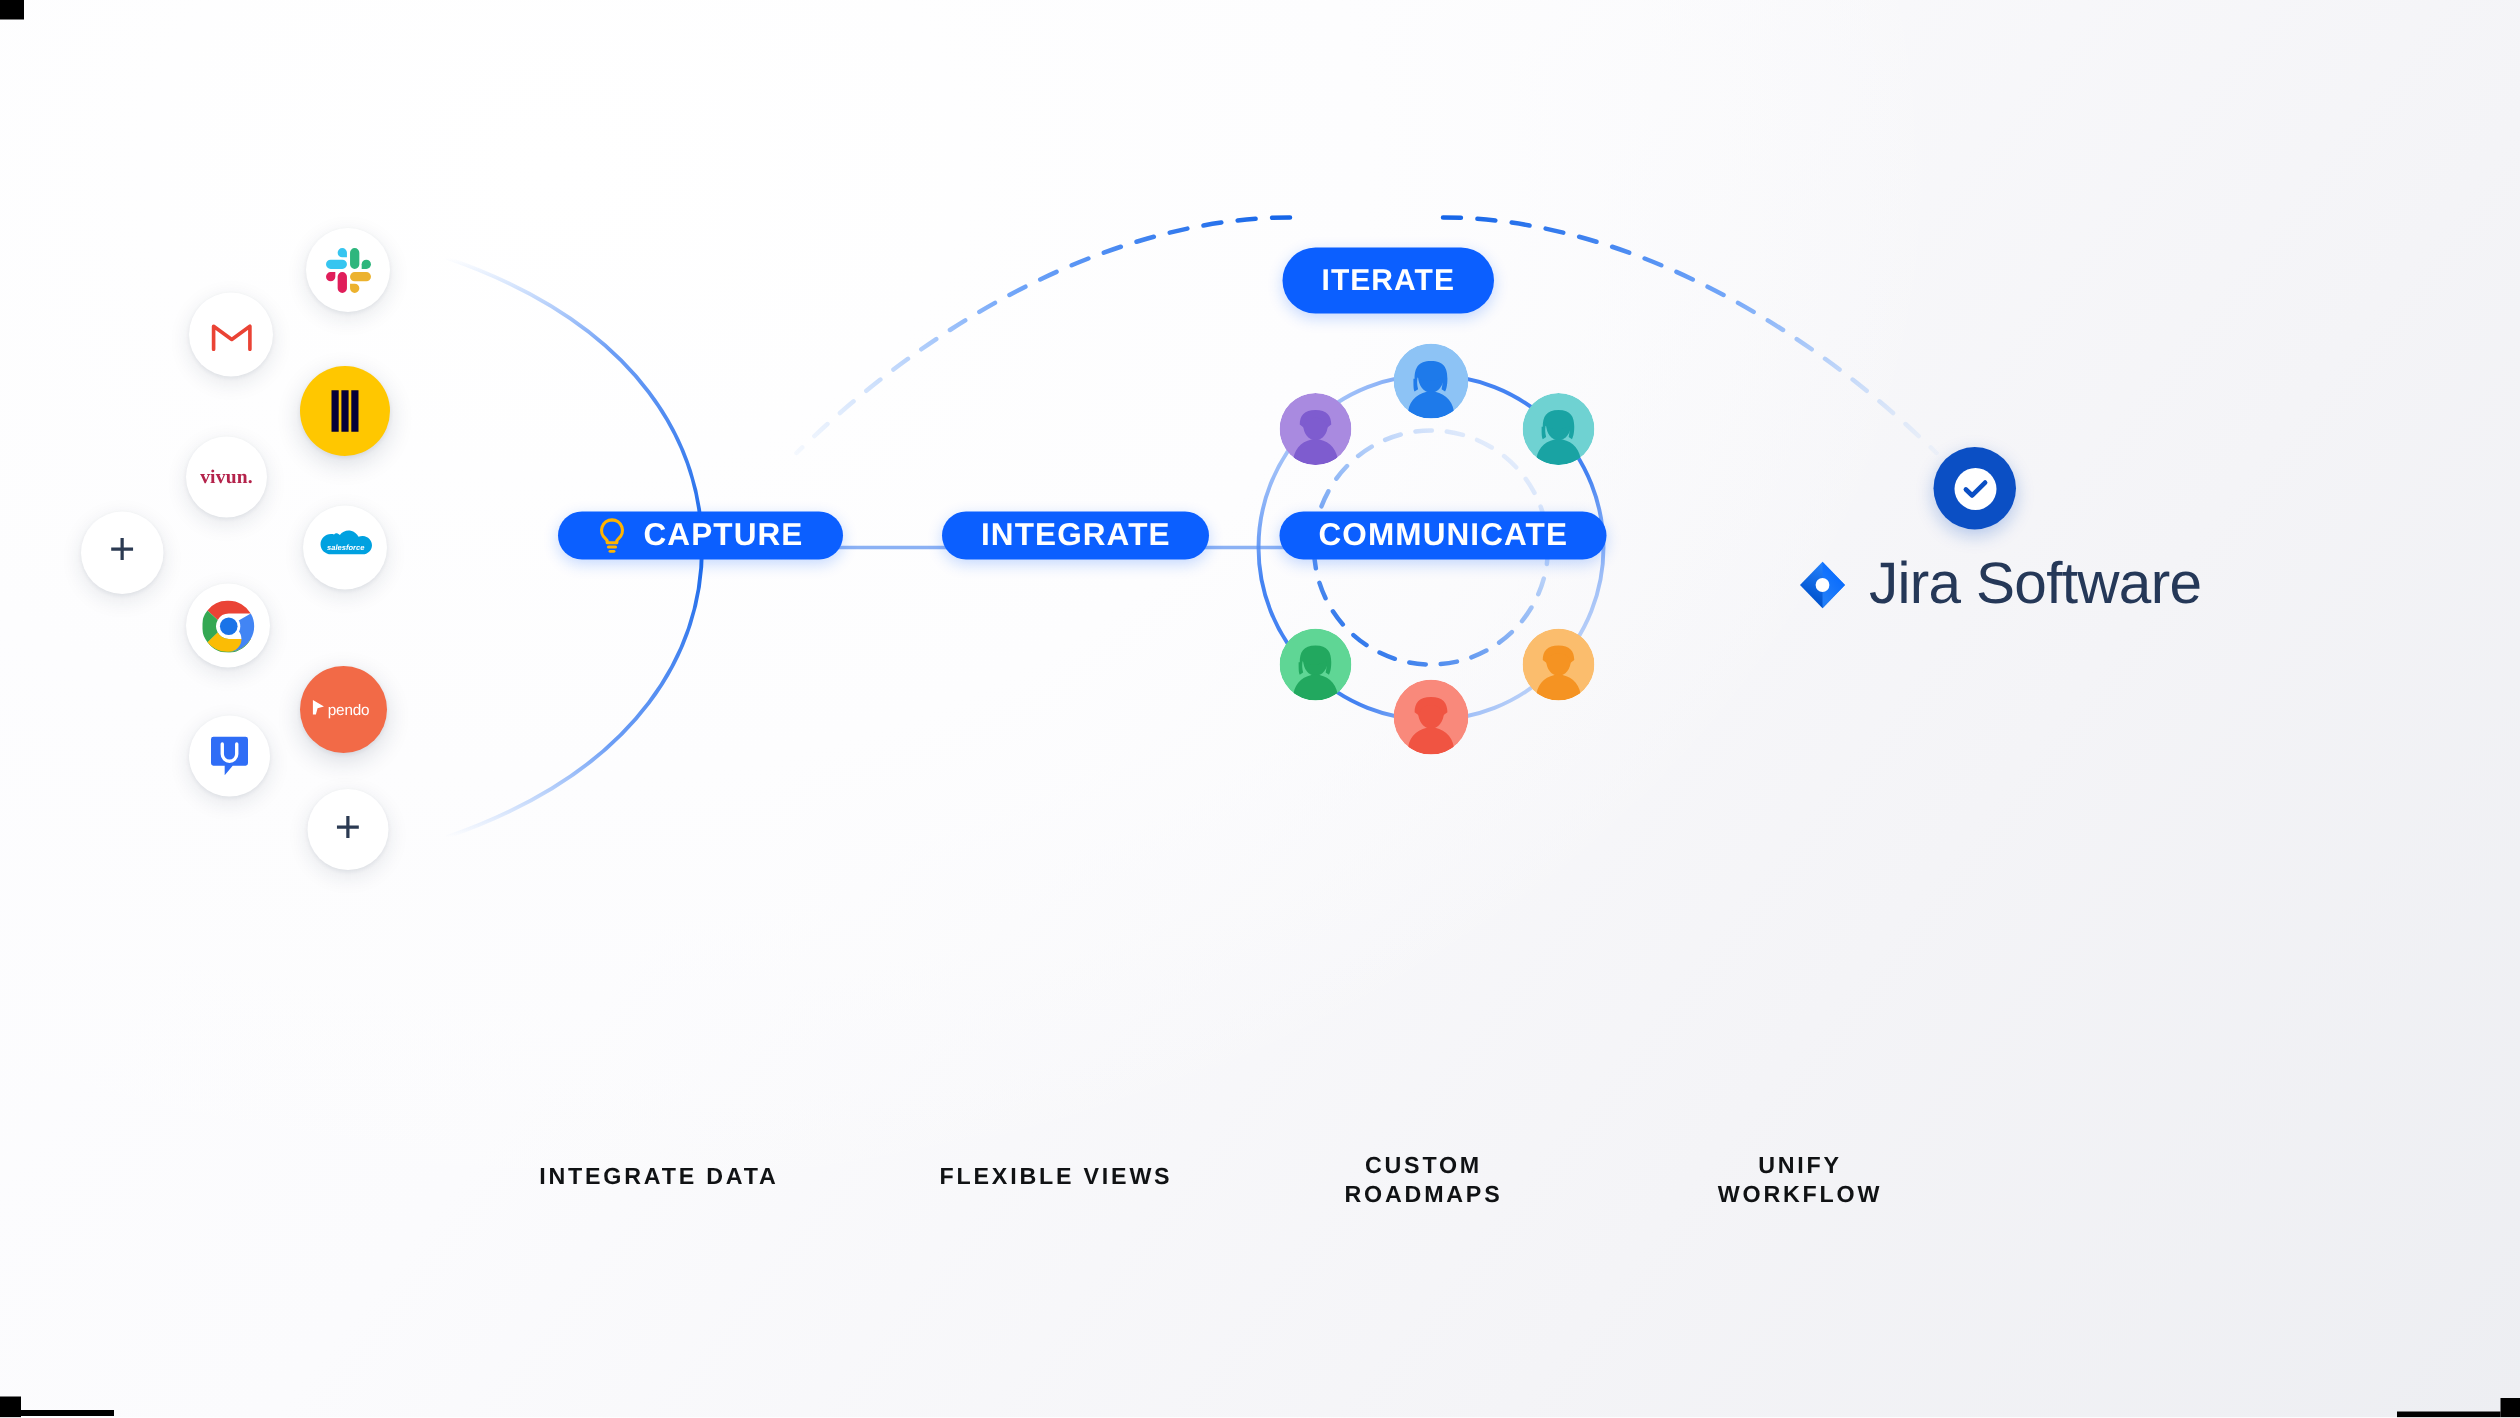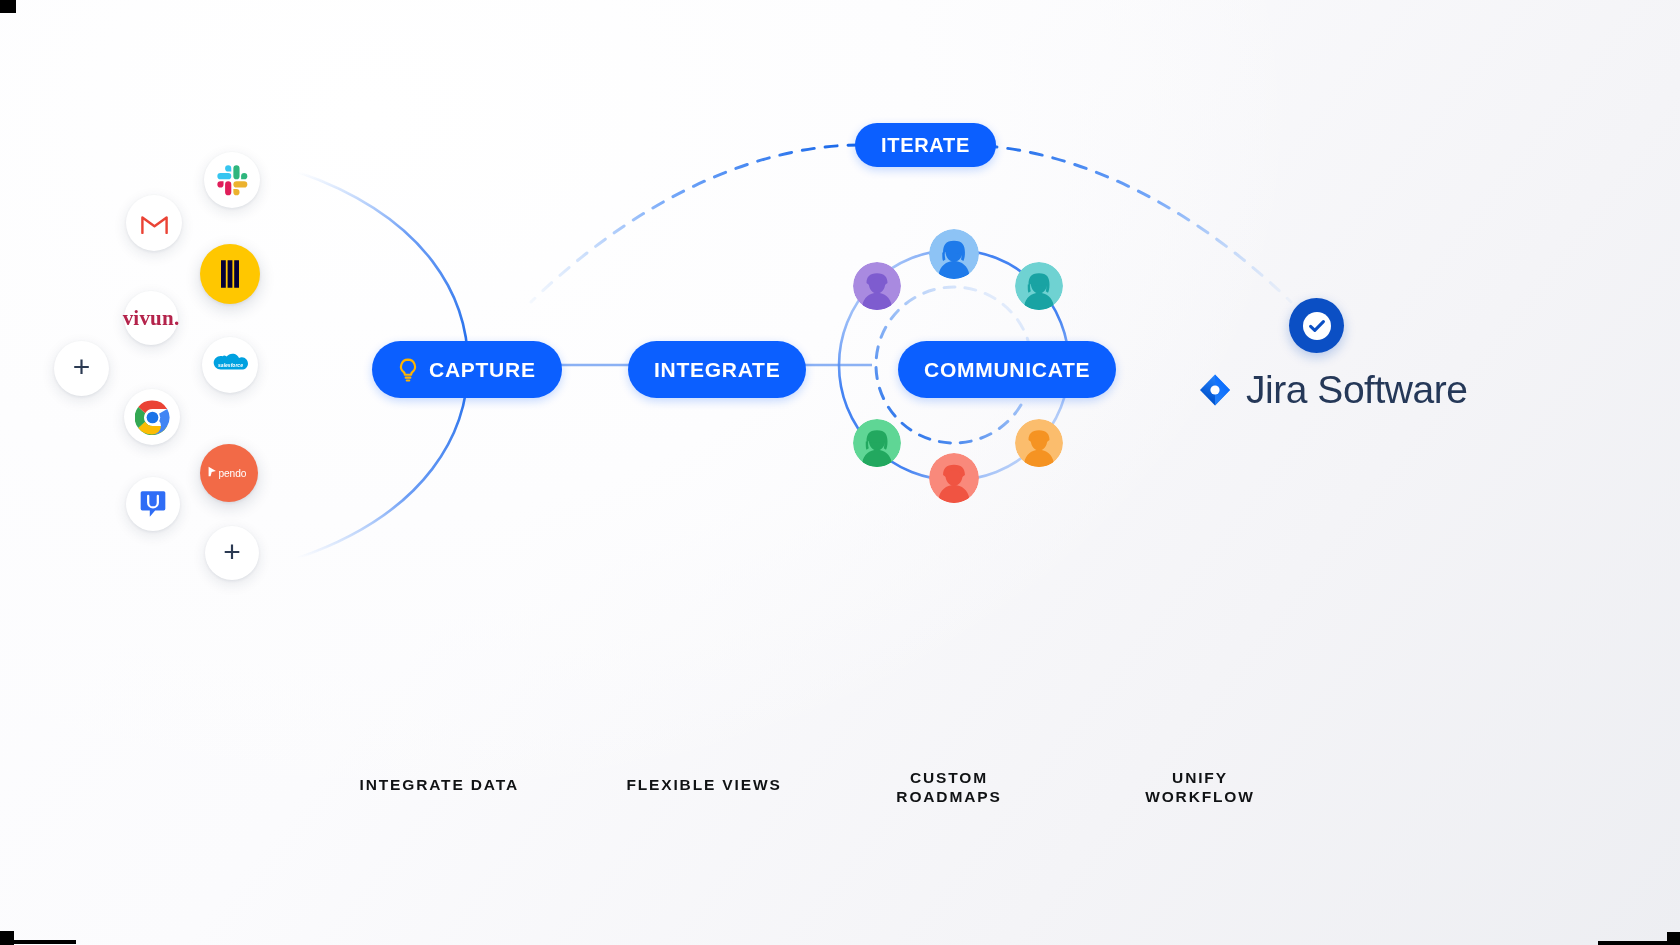--- a/index.html
+++ b/index.html
@@ -72,28 +72,29 @@
     align-items: center;
     justify-content: center;
     gap: 11px;
     font-weight: 700;
     letter-spacing: 0.035em;
     box-shadow: 0 3px 10px rgba(11,95,255,0.24);
     white-space: nowrap;
     box-sizing: border-box;
   }
   .pill-stage {
-    height: 57px;
+    height: 32px;
     font-size: 21px;
     padding: 16px 26px;
   }
   .pill-iterate {
     height: 44px;
     font-size: 20px;
     padding: 0 26px;
+    margin-top: 42px;
   }
 
   
   .avatar {
     position: absolute;
     border-radius: 50%;
     overflow: hidden;
   }
 
   
@@ -242,21 +243,21 @@
       <div class="bubble solid" title="Miro" style="left: 200px; top: 244px; width: 60px; height: 60px; background: rgb(255, 199, 0);">
         <svg width="34" height="30" viewBox="0 0 56 50" aria-hidden="true">
         <g fill="#050038">
           <path d="M13 2 L21 2 L14 16 L21 2 L21 48 L13 48 Z"></path>
           <path d="M24 2 L32 2 L25 16 L32 2 L32 48 L24 48 Z"></path>
           <path d="M35 2 L43 2 L36 16 L43 2 L43 48 L35 48 Z"></path>
         </g>
       </svg>
       </div>
       <div class="bubble white" title="vivun." style="left: 124px; top: 291px; width: 54px; height: 54px;">
-        <span style="font-family:'Liberation Serif',serif;font-size:21px;
+        <span style="font-family:'Liberation Serif',serif;font-size:13px;
               font-weight:700;color:#b4234b;letter-spacing:0.01em;">vivun.</span>
       </div>
       <div class="bubble white" title="salesforce" style="left: 202px; top: 337px; width: 56px; height: 56px;">
         <svg width="37" height="26" viewBox="0 0 66 46" aria-hidden="true">
         <path d="M26 8c3-4 8-6 13-5 4 .8 7.5 3.6 9.2 7.3 1.6-.8 3.4-1.2 5.2-1.1 6.2.3 11 5.4 10.8 11.4-.2 6-5.3 10.7-11.3 10.5H15.4C8.6 31.1 3 25.7 3 19.1 3 12.4 8.6 7 15.4 7c1.3 0 2.5.2 3.7.5C20.8 5.4 23.2 5.8 26 8z" fill="#00a1e0"></path>
         <text x="33" y="26" text-anchor="middle" font-family="'Liberation Sans',sans-serif" font-size="9" font-weight="600" font-style="italic" fill="#ffffff">salesforce</text>
       </svg>
       </div>
       <div class="bubble white" title="Google Chrome" style="left: 124px; top: 389px; width: 56px; height: 56px;">
         <svg width="35" height="35" viewBox="0 0 62 62" aria-hidden="true">
@@ -340,21 +341,21 @@
         <path d="M10 1.6a7 7 0 0 0-4.3 12.5c.7.6 1.1 1.3 1.1 2.1v.6h6.4v-.6c0-.8.4-1.5 1.1-2.1A7 7 0 0 0 10 1.6z" fill="none" stroke="#ffb400" stroke-width="2.1" stroke-linejoin="round"></path>
         <rect x="6.6" y="18.6" width="6.8" height="2.1" rx="1.05" fill="#ffb400"></rect>
         <rect x="7.7" y="21.6" width="4.6" height="1.9" rx="0.95" fill="#ffb400"></rect>
       </svg>
         </span>
         <span>CAPTURE</span>
       </div>
       <div class="pill pill-stage" style="left: 628px; top: 341px; min-width: 144px;">
         <span>INTEGRATE</span>
       </div>
-      <div class="pill pill-stage" style="left: 898px; top: 341px; min-width: 186px;">
+      <div class="pill pill-stage" style="left: 853px; top: 341px; min-width: 186px;">
         <span>COMMUNICATE</span>
       </div>
     </div>
 
   <div class="check-badge" id="check-badge" style="left: 1289px; top: 298px;">
     <svg width="30" height="30" viewBox="0 0 30 30" aria-hidden="true">
       <circle cx="15" cy="15" r="14" fill="#ffffff"></circle>
       <path d="M8.6 15.3 L12.8 19.3 L21.4 10.7" stroke="#0b4fc4" stroke-width="3.1" fill="none" stroke-linecap="round" stroke-linejoin="round"></path>
     </svg>
   </div>

